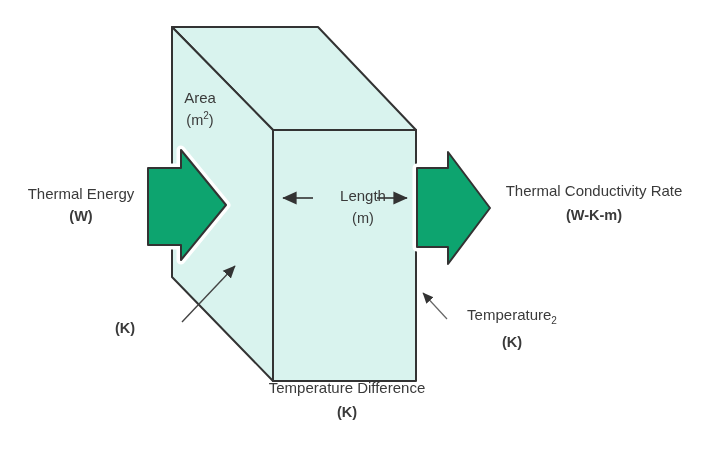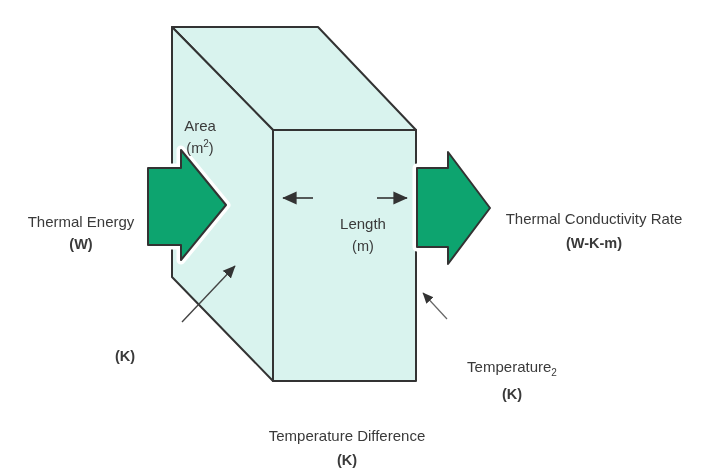--- a/index.html
+++ b/index.html
@@ -12,21 +12,20 @@
   }
   .stage svg{position:absolute;left:0;top:0;}
   .lbl{
     position:absolute;
     transform:translateX(-50%);
     text-align:center;
     color:#3a3a3a;
     font-size:15px;
     line-height:22px;
     white-space:nowrap;
-    margin-top:28px;
   }
   .u{font-weight:700;font-size:14.5px;}
   .plain{font-weight:400;font-size:14.5px;}
   .ksp{margin-top:5px;}
   .eq{font-weight:700;font-size:16px;margin-top:1px;}
   .eq .delta{font-size:18px;font-weight:400;margin-right:2px;}
   .lbl sub{font-size:10px;line-height:0;vertical-align:-4px;}
   .lbl sup{font-size:10px;line-height:0;vertical-align:6px;}
 </style>
 </head>
@@ -79,23 +78,23 @@
 
   <div class="lbl" style="left:363px;top:185px">
     <div>Length</div>
     <div class="plain">(m)</div>
   </div>
 
   <div class="lbl" style="left:125px;top:312px">
     <div class="u ksp">(K)</div>
   </div>
 
-  <div class="lbl" style="left:512px;top:328px">
+  <div class="lbl" style="left:512px;top:304px">
     <div><span>Temperature</span><sub>2</sub></div>
     <div class="u ksp">(K)</div>
   </div>
 
-  <div class="lbl" style="left:347px;top:397px">
+  <div class="lbl" style="left:347px;top:377px">
     <div>Temperature Difference</div>
     <div class="u" style="margin-top:2px">(K)</div>
   </div>
 
 </div>
 
 </body></html>

